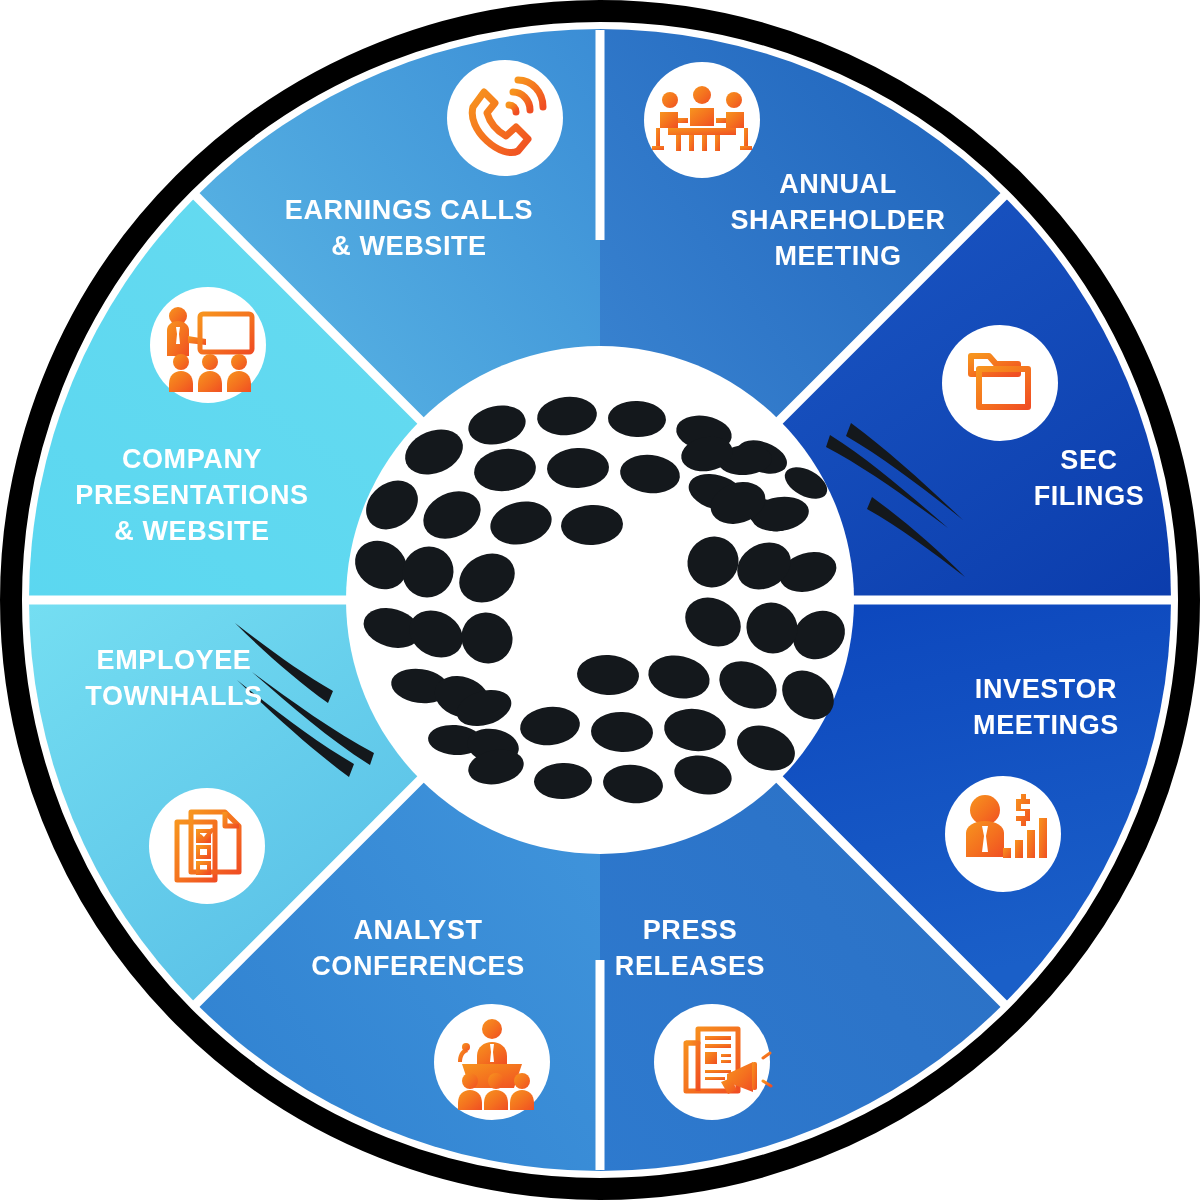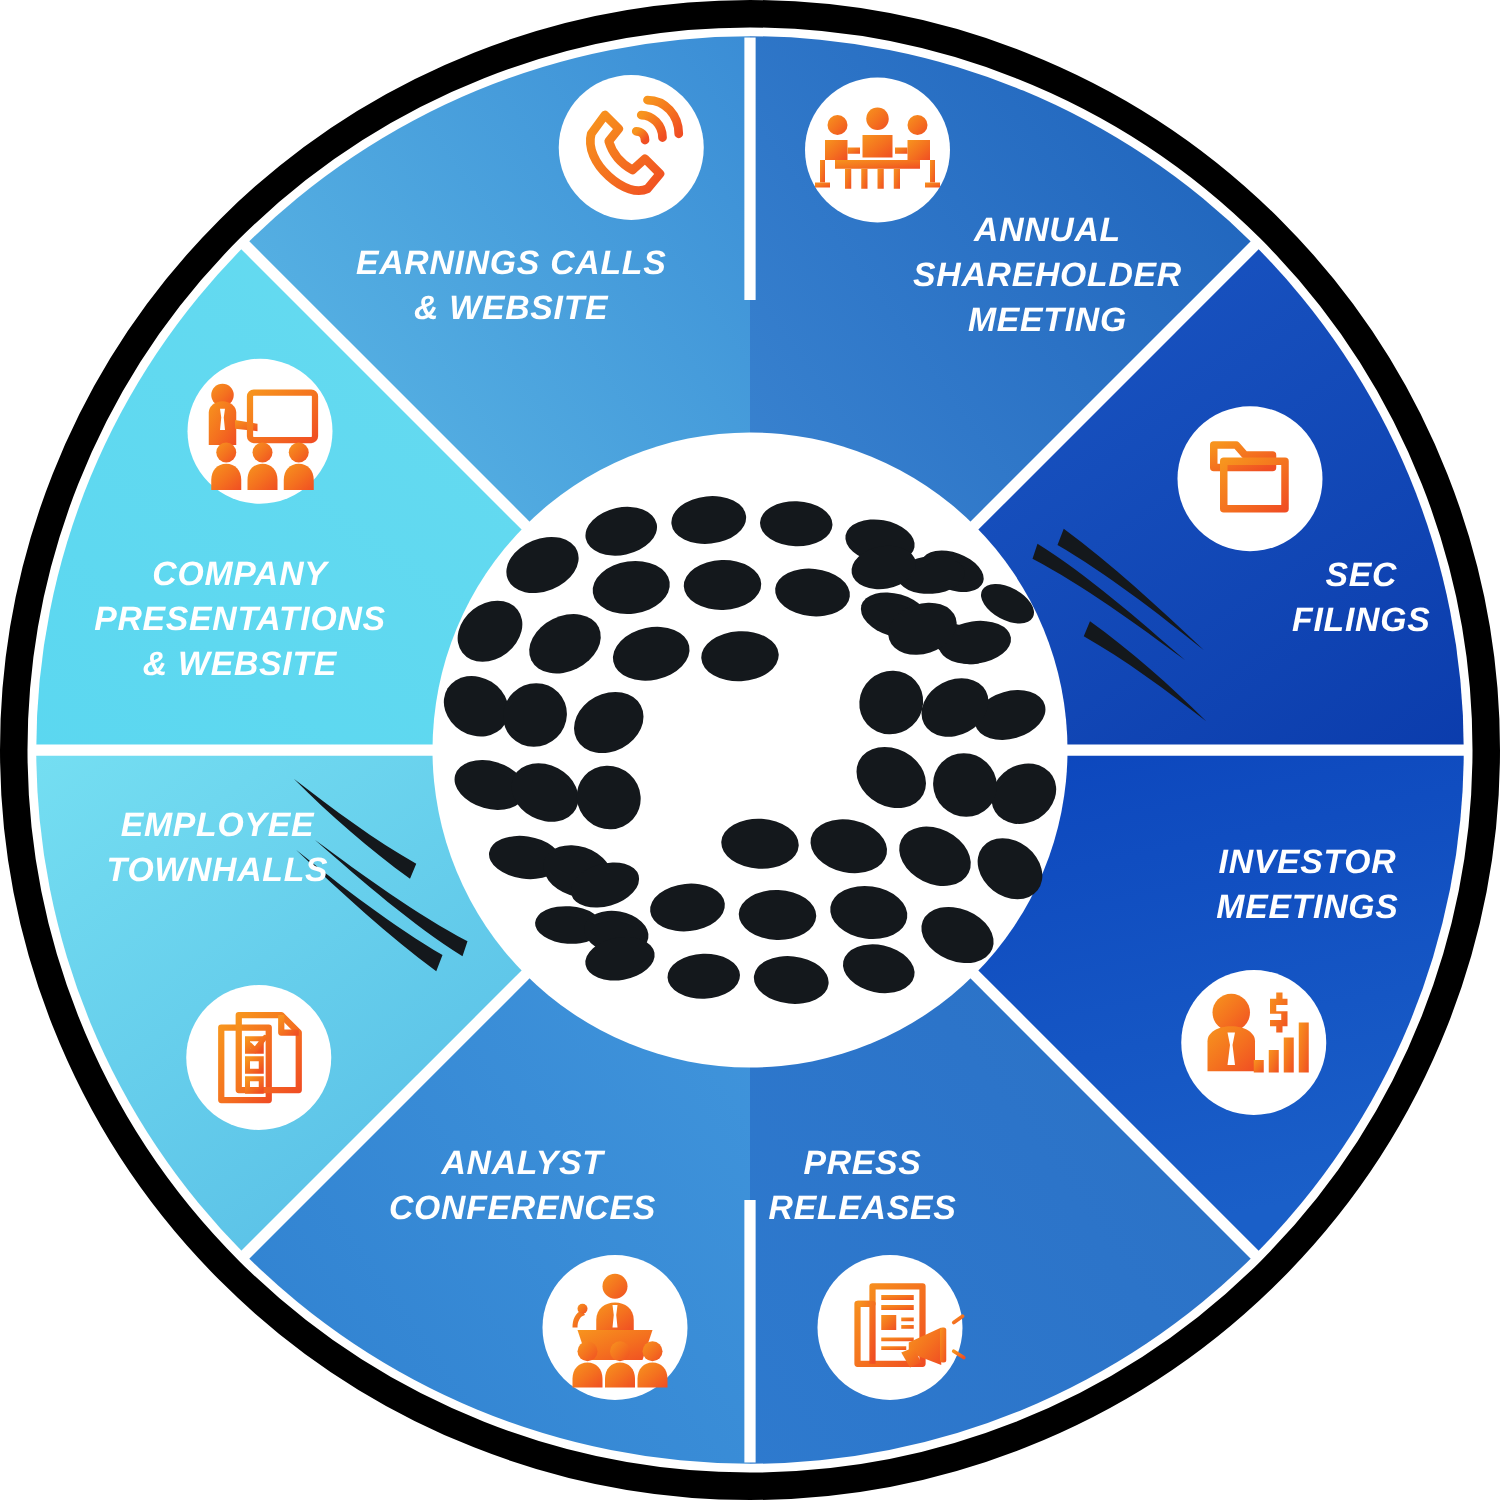--- a/index.html
+++ b/index.html
@@ -8,21 +8,20 @@
     background: #ffffff;
     width: 1200px;
     height: 1200px;
     overflow: hidden;
     font-family: "Liberation Sans", sans-serif;
   }
   #wheel-root {
     position: relative;
     width: 1056px;
     height: 1200px;
-    font-style: italic;
   }
   svg.wheel {
     position: absolute;
     left: 0;
     top: 0;
     width: 1200px;
     height: 1200px;
   }
   .seg-label {
     fill: #ffffff;

